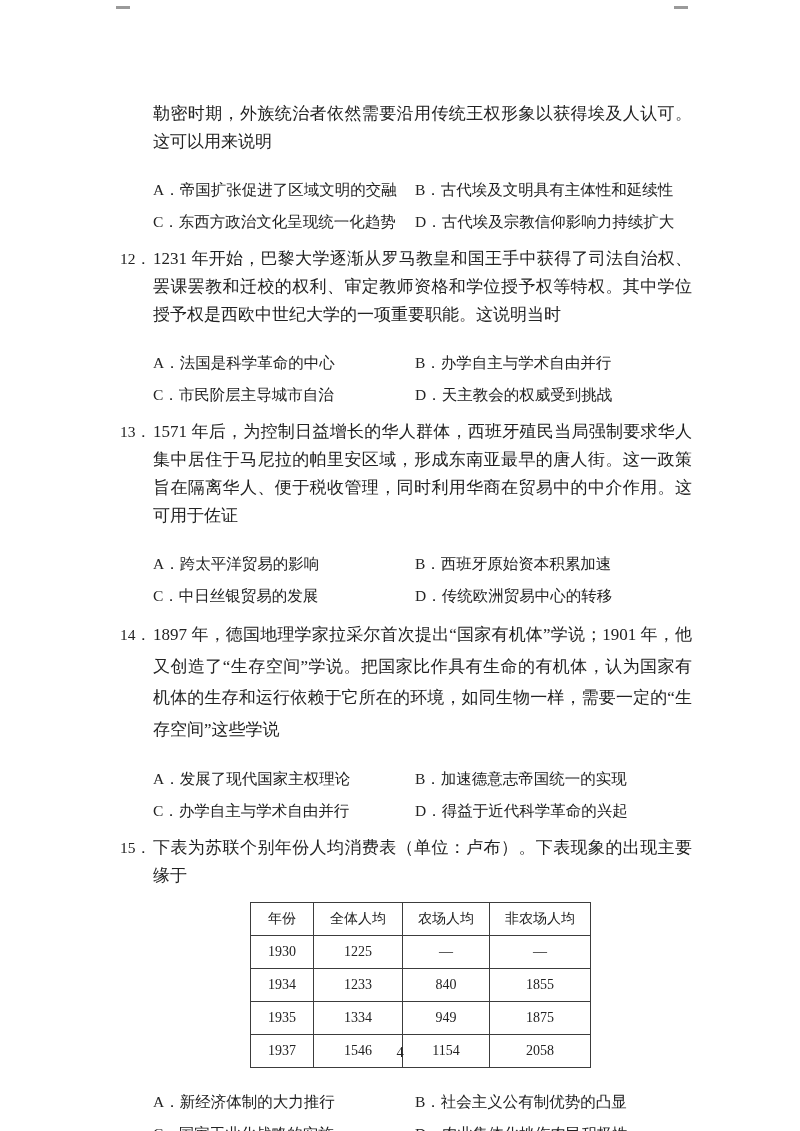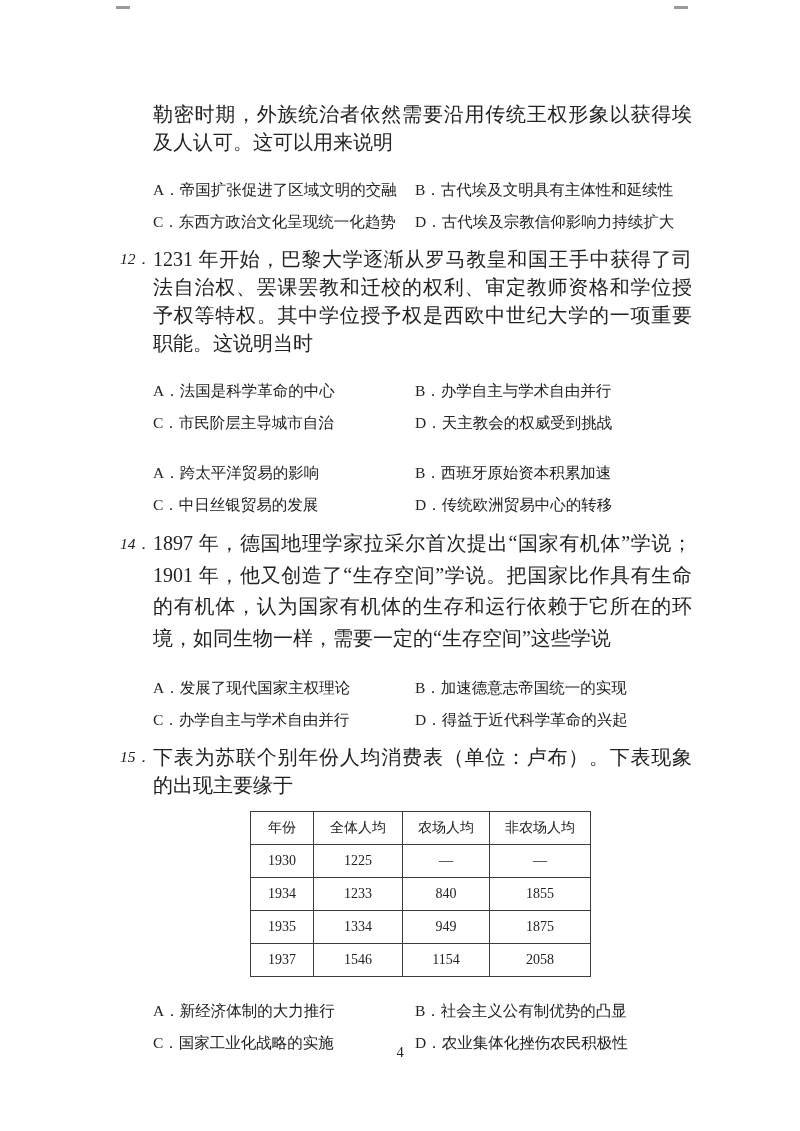--- a/index.html
+++ b/index.html
@@ -32,25 +32,24 @@
   .scan-mark.left  { left: 116px; }
   .scan-mark.right { right: 112px; }
 
   .question { margin-bottom: 7px; }
   .q-head { display: flex; }
   .q-num {
     flex: 0 0 33px;
     font-size: 15.5px;
     line-height: 28px;
     white-space: nowrap;
-    font-style: italic;
   }
   .q-stem {
     flex: 1;
-    font-size: 20px;
+    font-size: 17px;
     line-height: 28px;
     text-align: justify;
   }
   .lh-lg .q-num, .lh-lg .q-stem { line-height: 31.5px; }
 
   .options { margin-left: 33px; margin-top: 18px; }
   .opt-row {
     display: grid;
     grid-template-columns: 262px 1fr;
     font-size: 15.5px;
@@ -119,20 +118,24 @@
         <span>B．办学自主与学术自由并行</span>
       </div>
       <div class="opt-row">
         <span>C．市民阶层主导城市自治</span>
         <span>D．天主教会的权威受到挑战</span>
       </div>
     </div>
   </div>
 
   <div class="question">
+    <div class="q-head">
+      <span class="q-num">13．</span>
+      <div class="q-stem">1571 年后，为控制日益增长的华人群体，西班牙殖民当局强制要求华人集中居住于马尼拉的帕里安区域，形成东南亚最早的唐人街。这一政策旨在隔离华人、便于税收管理，同时利用华商在贸易中的中介作用。这可用于佐证</div>
+    </div>
     <div class="options">
       <div class="opt-row">
         <span>A．跨太平洋贸易的影响</span>
         <span>B．西班牙原始资本积累加速</span>
       </div>
       <div class="opt-row">
         <span>C．中日丝银贸易的发展</span>
         <span>D．传统欧洲贸易中心的转移</span>
       </div>
     </div>

